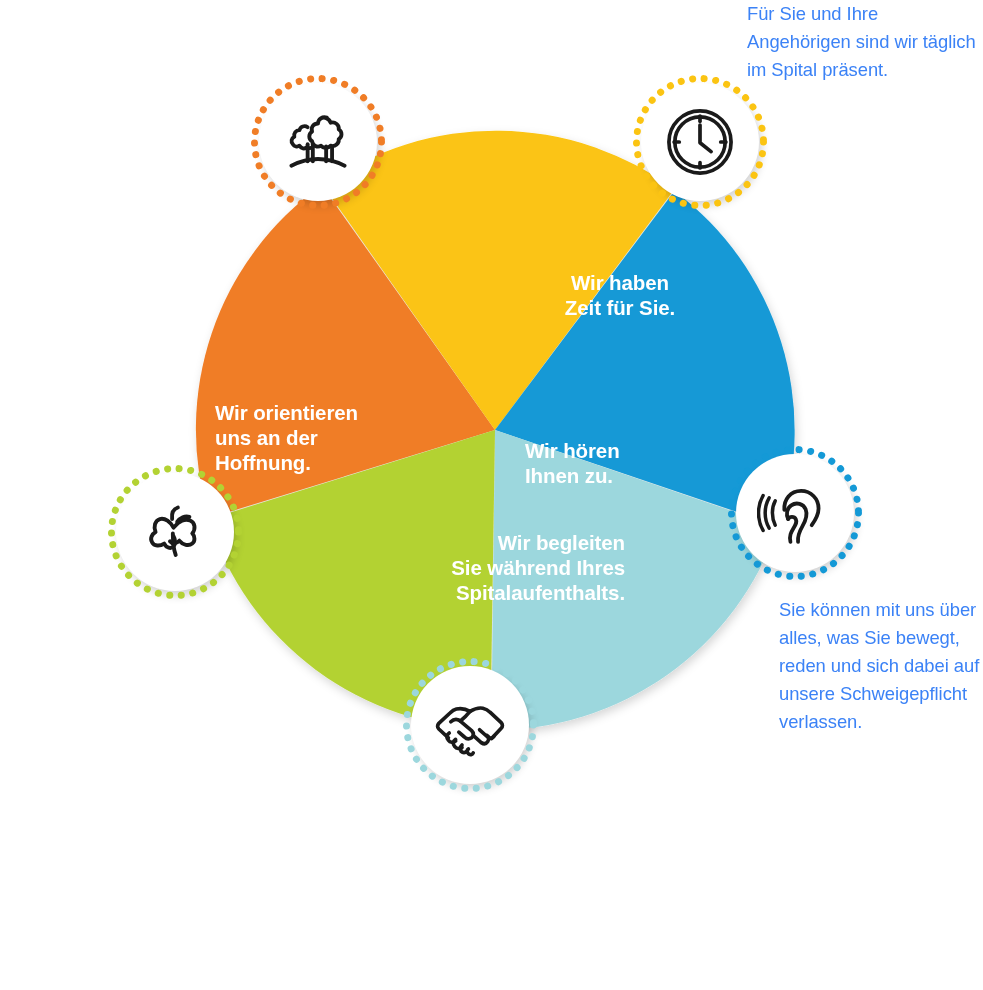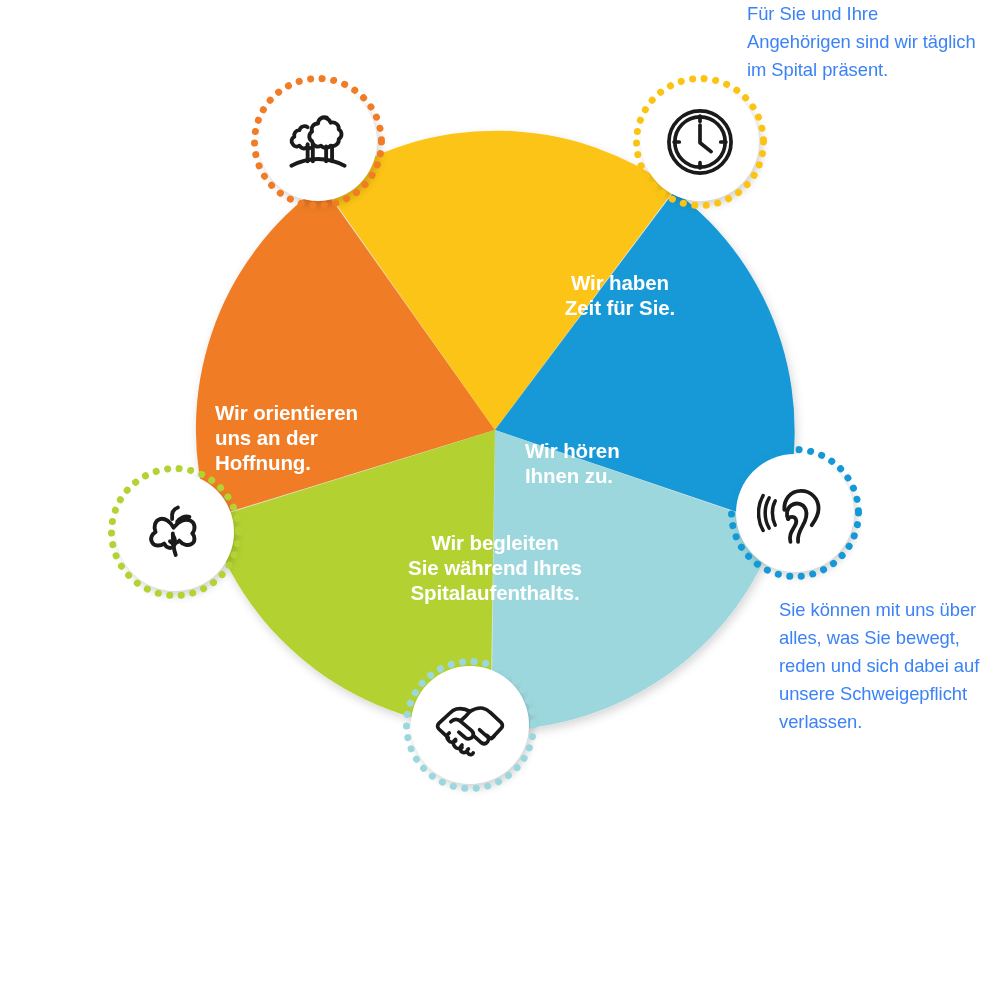--- a/index.html
+++ b/index.html
@@ -30,21 +30,21 @@
     line-height:25px;
     letter-spacing:-0.1px;
     white-space:pre-line;
     pointer-events:none;
   }
 
   
   .lbl-orange{left:50px;top:110px;width:260px;text-align:right;}
   .lbl-yellow{left:300px;top:110px;width:250px;text-align:center;margin-top:30px;}
   .lbl-blue  {left:330px;top:290px;width:230px;text-align:left;margin-top:18px;}
-  .lbl-teal  {left:170px;top:400px;width:260px;text-align:center;}
+  .lbl-teal  {left:170px;top:400px;width:260px;text-align:right;}
   .lbl-green {left:20px;top:270px;width:260px;text-align:left;}
 
   
   .badge{
     position:absolute;
     width:140px;height:140px;
     border-radius:50%;
   }
   .badge .disc{
     position:absolute;

